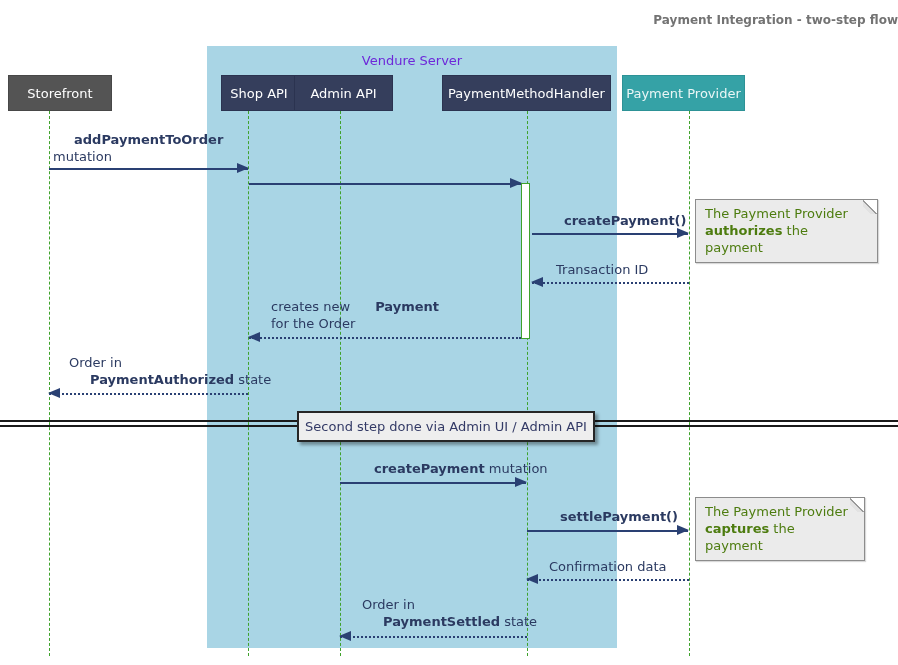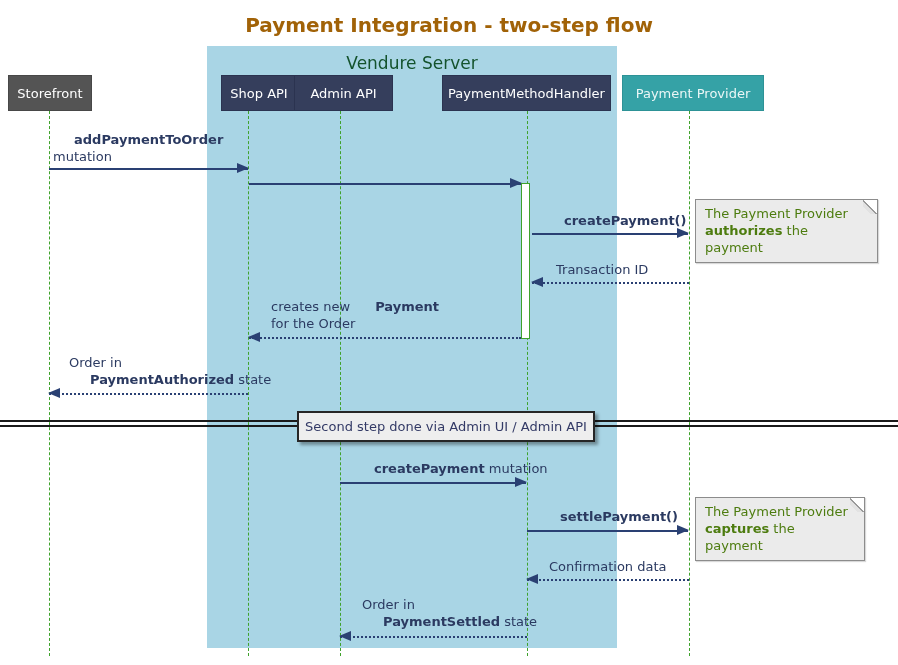--- a/index.html
+++ b/index.html
@@ -2,26 +2,26 @@
 <html><head>
 <meta charset="utf-8">
 <style>
   * { margin:0; padding:0; box-sizing:border-box; }
   html,body { background:#fff; }
   #stage {
     position:relative; width:898px; height:665px; overflow:hidden;
     background:#fff; font-family:"DejaVu Sans","Liberation Sans",sans-serif;
     color:#2b3a61; font-size:13px;
   }
-  .title { position:absolute; top:13px; left:0; right:0; text-align:center;
-    font-size:20px; font-weight:bold; color:#a16207; }
+  .title { position:absolute; top:13px; left:0; right:0; text-align:right;
+    font-size:12px; font-weight:bold; color:#737373; }
   .server-box { position:absolute; left:207px; top:46px; width:410px; height:602px;
     background:#a9d5e5; }
   .server-label { position:absolute; top:7px; left:0; right:0; text-align:center;
-    font-size:17px; color:#14532d; }
+    font-size:13px; color:#6d28d9; }
   .participant { position:absolute; top:75px; height:36px; display:flex;
     align-items:center; justify-content:center; color:#fff; font-size:13px;
     z-index:6; }
   .p-navy { background:#353e5c; border:1px solid #2b3350; }
   .p-gray { background:#545454; border:1px solid #474747; }
   .p-teal { background:#35a2a6; border:1px solid #2d9296; color:#eaf6f6; }
   .lifeline { position:absolute; top:111px; height:545px; width:0;
     border-left:1px dashed #3fa22c; z-index:1; }
   .activation { position:absolute; left:521px; top:183px; width:9px; height:156px;
     background:#fff; border:1px solid #3fa22c; z-index:4; }
@@ -64,33 +64,33 @@
   <div class="lifeline" style="left:248px"></div>
   <div class="lifeline" style="left:340px"></div>
   <div class="lifeline" style="left:527px"></div>
   <div class="lifeline" style="left:689px"></div>
 
   <div class="divider-lines"></div>
   <div class="divider-box">
     <span>Second step done via Admin UI / Admin API</span>
   </div>
 
-  <div class="participant p-gray" style="left:8px;width:84px">
+  <div class="participant p-gray" style="left:8px;width:104px">
       <span>Storefront</span>
     </div>
   <div class="participant p-navy" style="left:221px;width:76px">
       <span>Shop API</span>
     </div>
   <div class="participant p-navy" style="left:294px;width:99px">
       <span>Admin API</span>
     </div>
   <div class="participant p-navy" style="left:442px;width:169px">
       <span>PaymentMethodHandler</span>
     </div>
-  <div class="participant p-teal" style="left:622px;width:142px">
+  <div class="participant p-teal" style="left:622px;width:123px">
       <span>Payment Provider</span>
     </div>
 
   <div class="activation"></div>
 
   <div class="msg-label" style="left:53px;top:131px">
     <div><b>addPaymentToOrder</b></div>
     <div>mutation</div>
   </div>
   <div class="arrow" style="left:49px;top:168px;width:199px">

